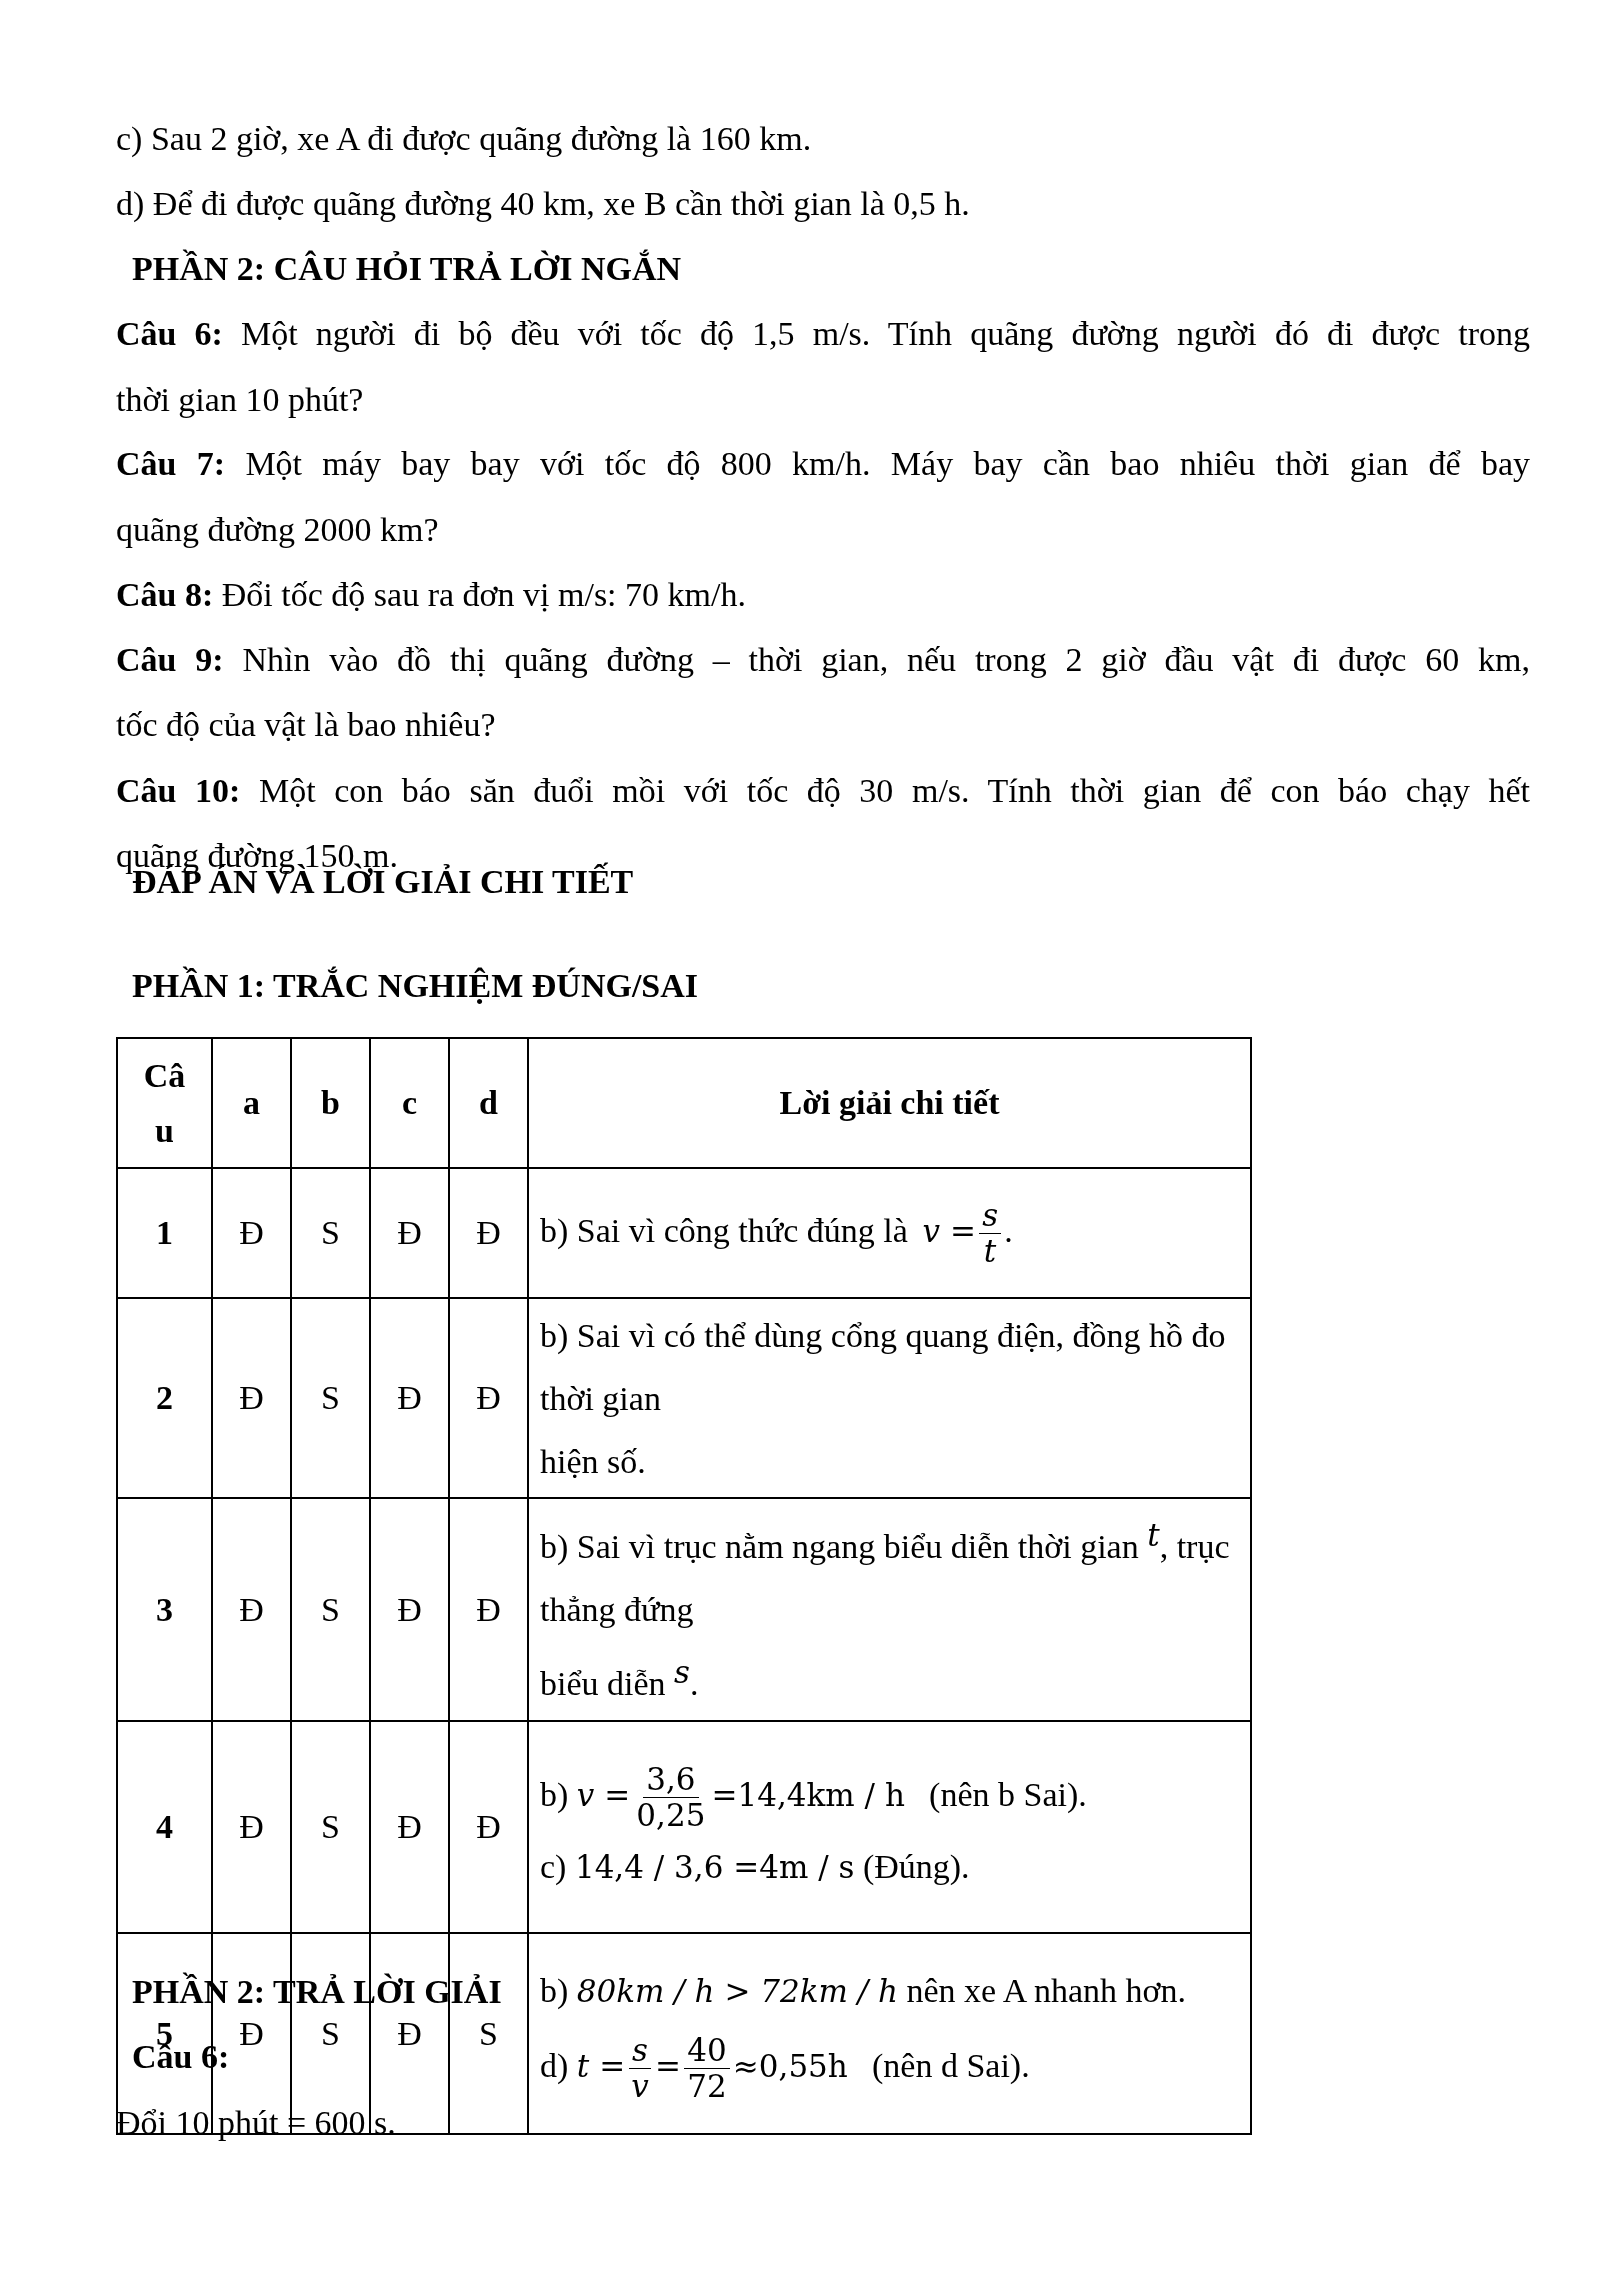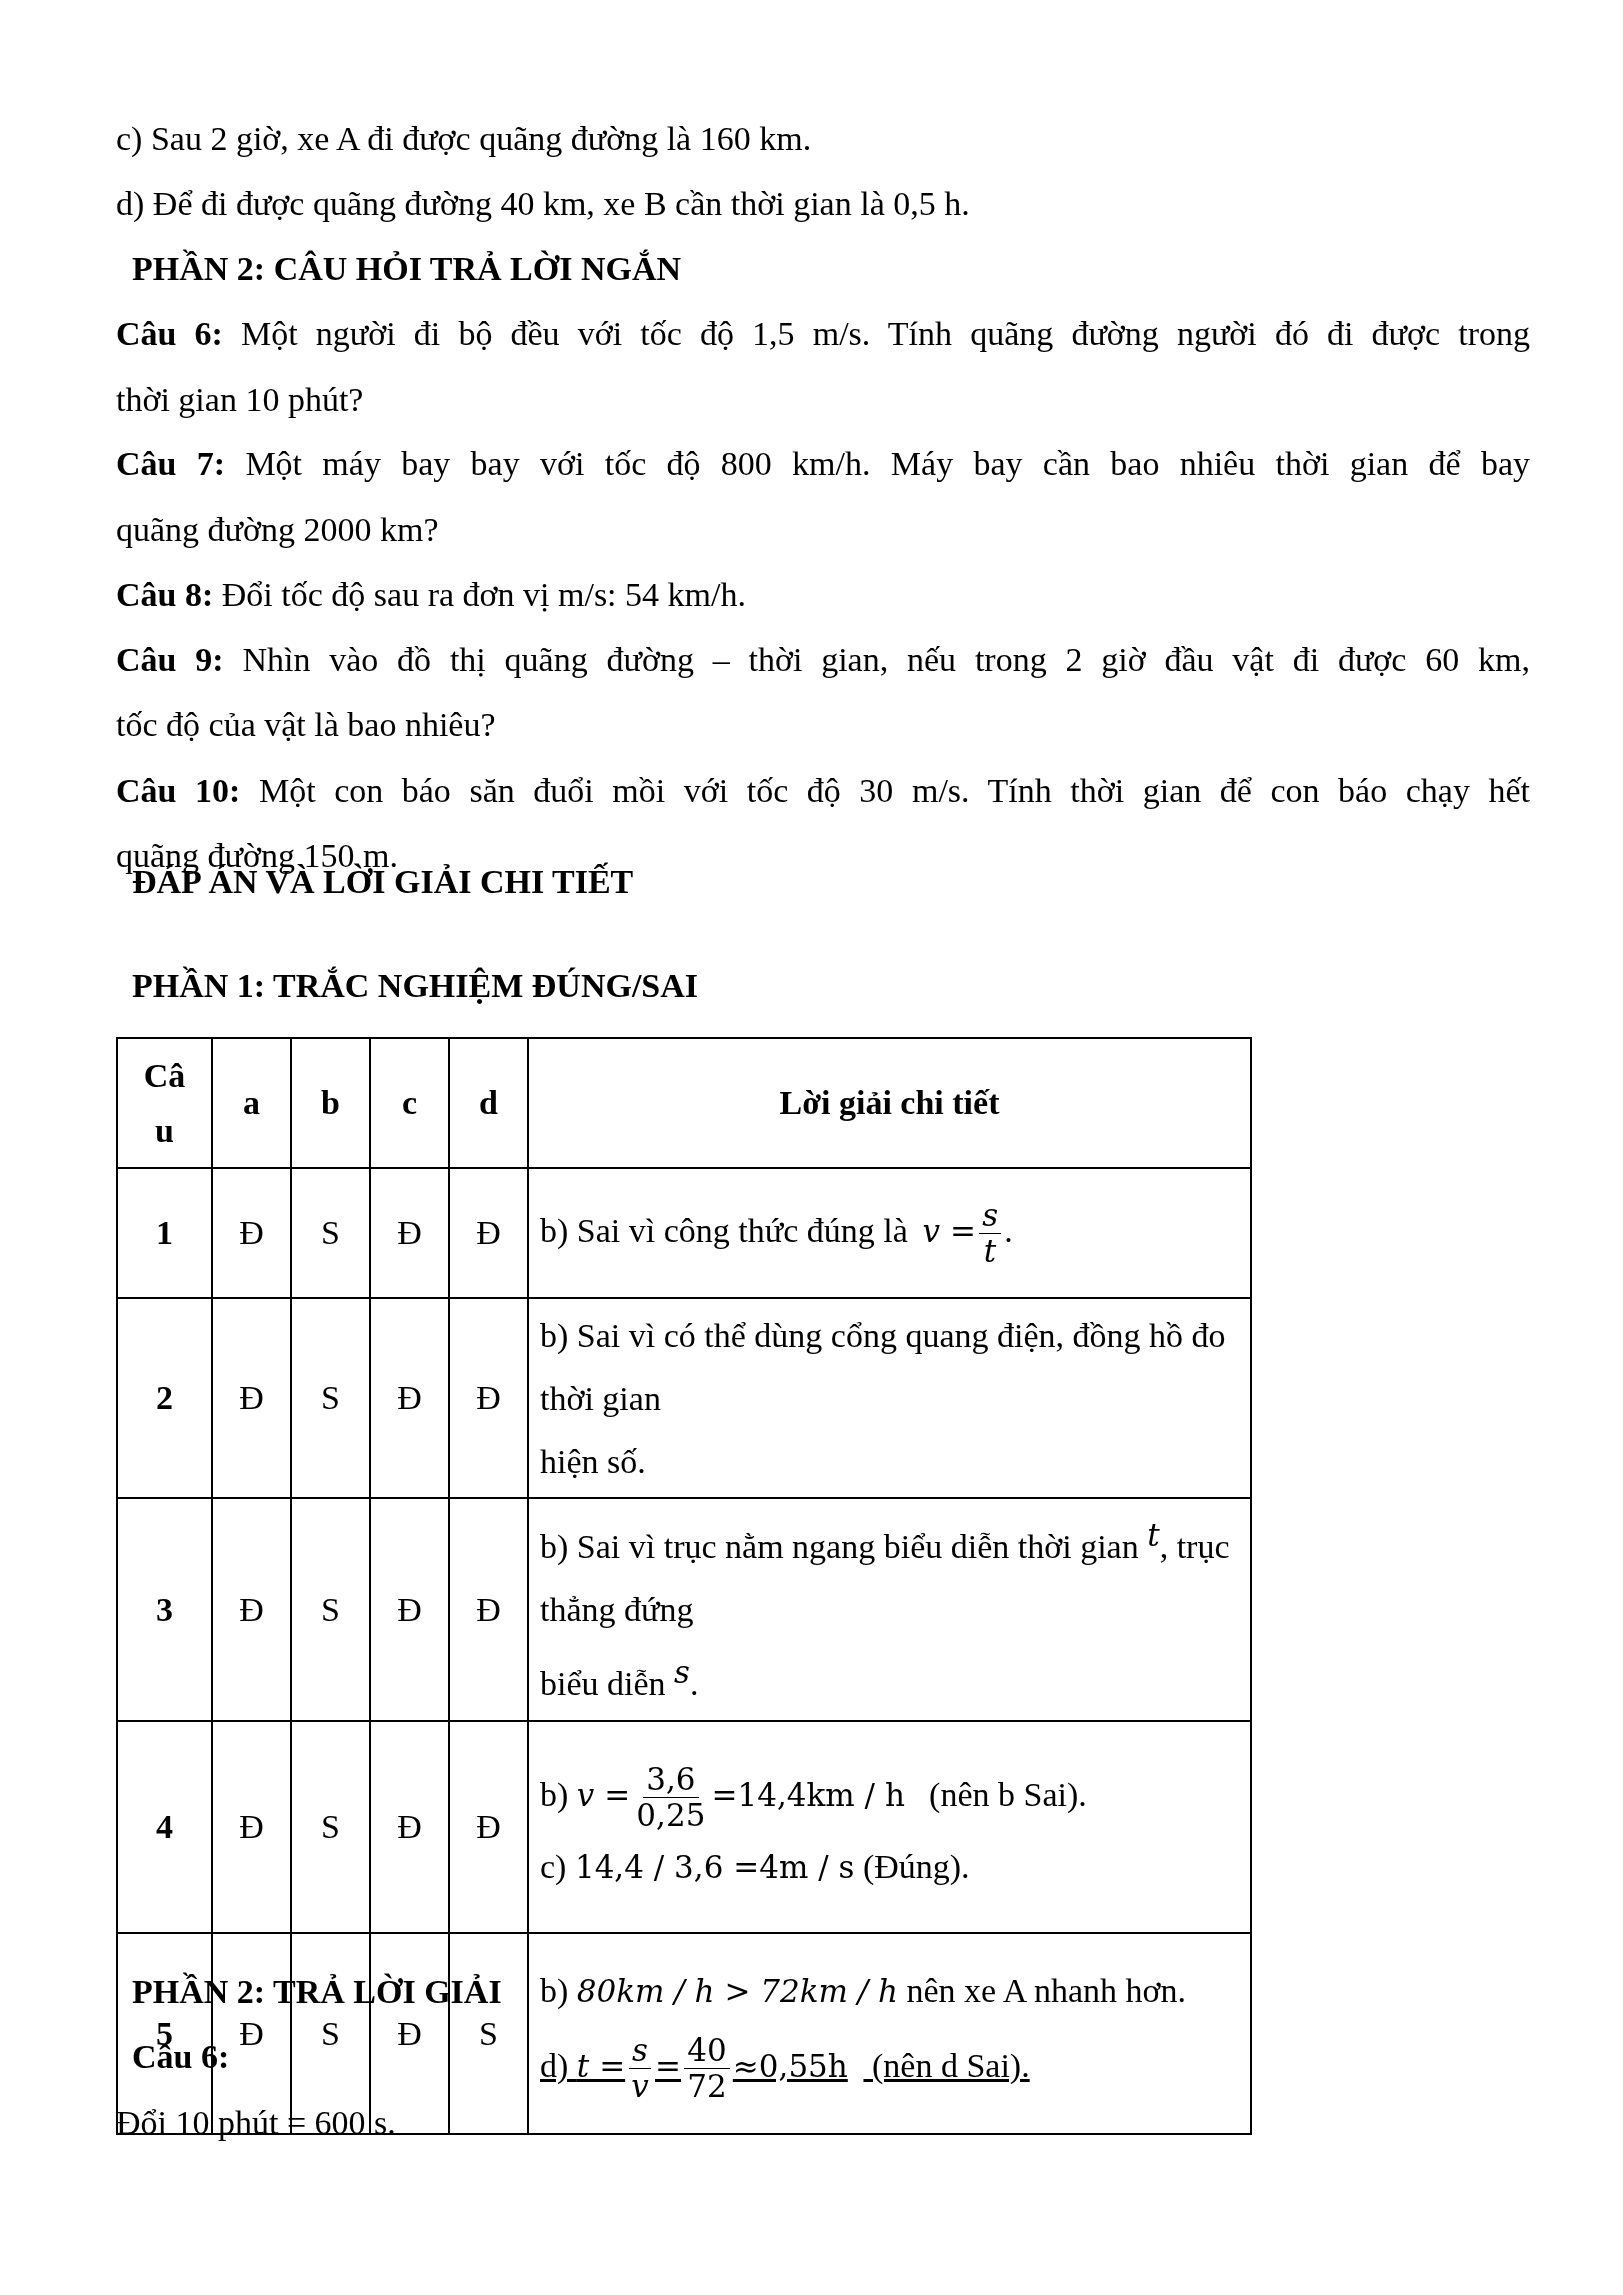--- a/index.html
+++ b/index.html
@@ -49,21 +49,21 @@
   <div class="line" style="top:183px">d) Để đi được quãng đường 40 km, xe B cần thời gian là 0,5 h.</div>
 
   <div class="line h" style="top:248px">PHẦN 2: CÂU HỎI TRẢ LỜI NGẮN</div>
 
   <div class="line just" style="top:313px"><b>Câu 6:</b><span> Một người đi bộ đều với tốc độ 1,5 m/s. Tính quãng đường người đó đi được trong</span></div>
   <div class="line" style="top:379px">thời gian 10 phút?</div>
 
   <div class="line just" style="top:443px"><b>Câu 7:</b><span> Một máy bay bay với tốc độ 800 km/h. Máy bay cần bao nhiêu thời gian để bay</span></div>
   <div class="line" style="top:509px">quãng đường 2000 km?</div>
 
-  <div class="line" style="top:574px"><b>Câu 8:</b><span> Đổi tốc độ sau ra đơn vị m/s: 54 km/h.</span></div>
+  <div class="line" style="top:574px"><b>Câu 8:</b><span> Đổi tốc độ sau ra đơn vị m/s: 70 km/h.</span></div>
 
   <div class="line just" style="top:639px"><b>Câu 9:</b><span> Nhìn vào đồ thị quãng đường – thời gian, nếu trong 2 giờ đầu vật đi được 60 km,</span></div>
   <div class="line" style="top:704px">tốc độ của vật là bao nhiêu?</div>
 
   <div class="line just" style="top:770px"><b>Câu 10:</b><span> Một con báo săn đuổi mồi với tốc độ 30 m/s. Tính thời gian để con báo chạy hết</span></div>
   <div class="line" style="top:835px">quãng đường 150 m.</div>
 
   <div class="line h" style="top:861px">ĐÁP ÁN VÀ LỜI GIẢI CHI TIẾT</div>
   <div class="line h" style="top:965px">PHẦN 1: TRẮC NGHIỆM ĐÚNG/SAI</div>
 
@@ -133,21 +133,21 @@
     </tr>
 
     <tr class="r5">
       <td class="num">5</td>
       <td class="mid">Đ</td>
       <td class="mid">S</td>
       <td class="mid">Đ</td>
       <td class="mid">S</td>
       <td class="sol">
         <span class="sol-line"><span>b) </span><span class="math it">80km / h &gt; 72km / h</span><span> nên xe A nhanh hơn.</span></span>
-        <span class="sol-line" style="line-height:86px;text-decoration:underline;"><span>d) </span><span class="math"><span class="it">t =</span><span class="frac it">
+        <span class="sol-line" style="line-height:86px;"><span>d) </span><span class="math"><span class="it">t =</span><span class="frac it">
                   <span class="num">s</span>
                   <span class="den">v</span>
                 </span><span>=</span><span class="frac">
                   <span class="num">40</span>
                   <span class="den">72</span>
                 </span><span>≈0,55h</span></span><span style="margin-left:15.7px"> (nên d Sai).</span></span>
       </td>
     </tr>
   </tbody>
     </table>

